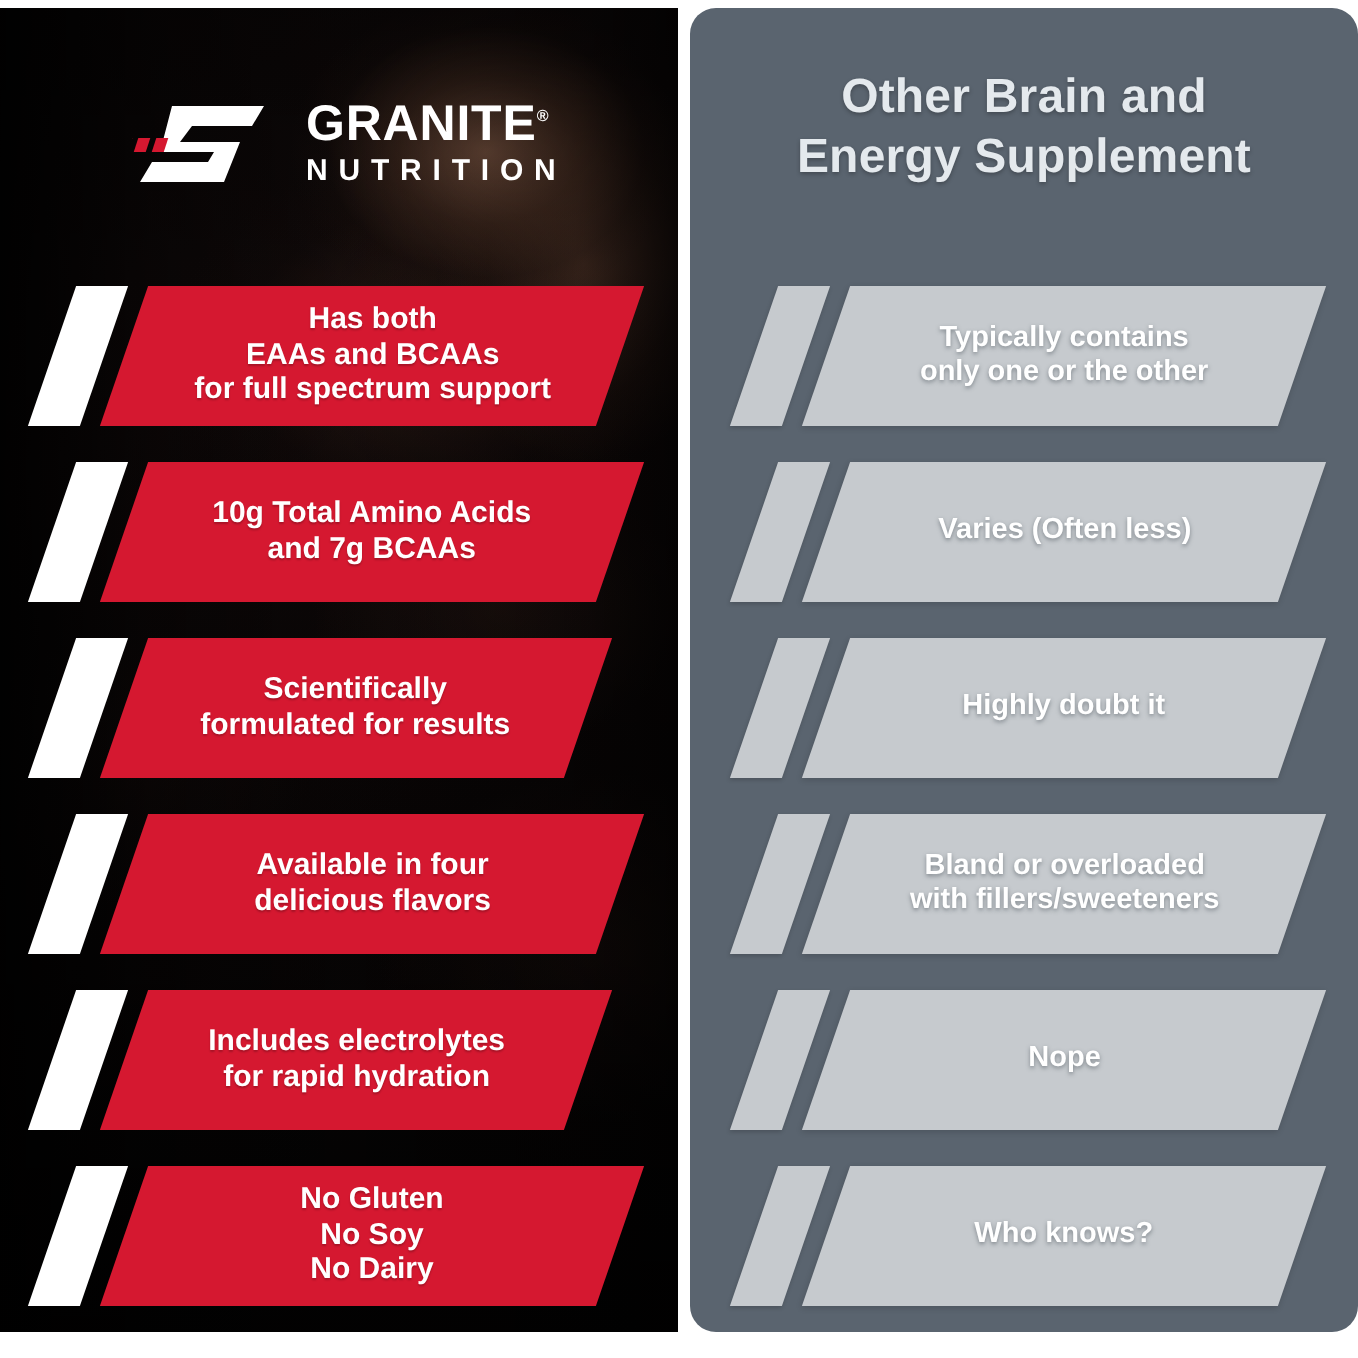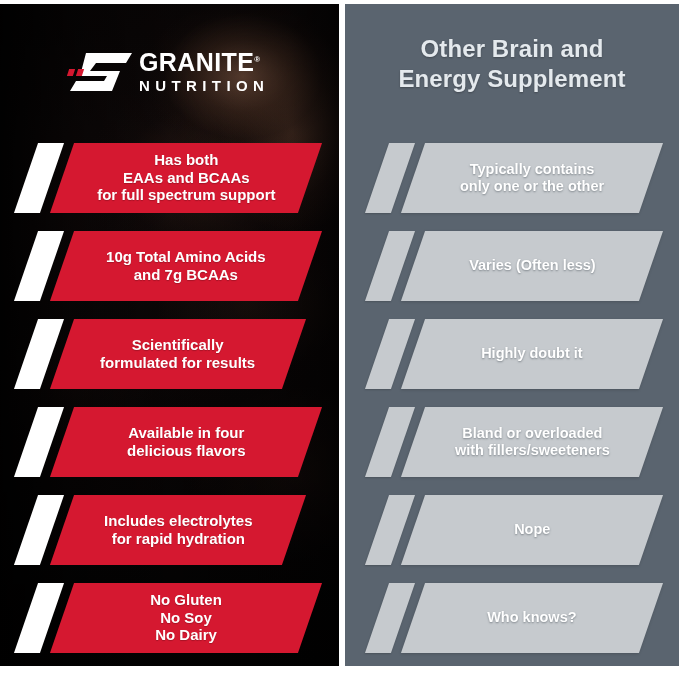--- a/index.html
+++ b/index.html
@@ -47,21 +47,21 @@
       linear-gradient(to bottom, rgba(0,0,0,0.30) 0%, rgba(0,0,0,0.02) 20%, rgba(0,0,0,0.22) 72%, rgba(0,0,0,0.72) 100%);
   }
 
   
   .logo {
     position: absolute;
     left: 66px;
     top: 46px;
     display: flex;
     align-items: center;
-    gap: 5px;
+    gap: 19px;
     z-index: 4;
   }
   .logo-mark { width: 68px; height: 42px; flex: none; }
   .logo-words { display: flex; flex-direction: column; line-height: 1; }
   .logo-name {
     font-size: 25px;
     font-weight: 700;
     color: #ffffff;
     letter-spacing: 0.4px;
     position: relative;
@@ -83,20 +83,21 @@
 
   
   .panel-right {
     position: absolute;
     left: 345px;
     top: 4px;
     width: 334px;
     height: 662px;
     overflow: hidden;
     background: #5a646f;
+    border-radius: 13px;
   }
   .right-title {
     position: absolute;
     left: 0;
     top: 30px;
     width: 100%;
     text-align: center;
     color: #e4e9ed;
     font-size: 24px;
     font-weight: 700;

